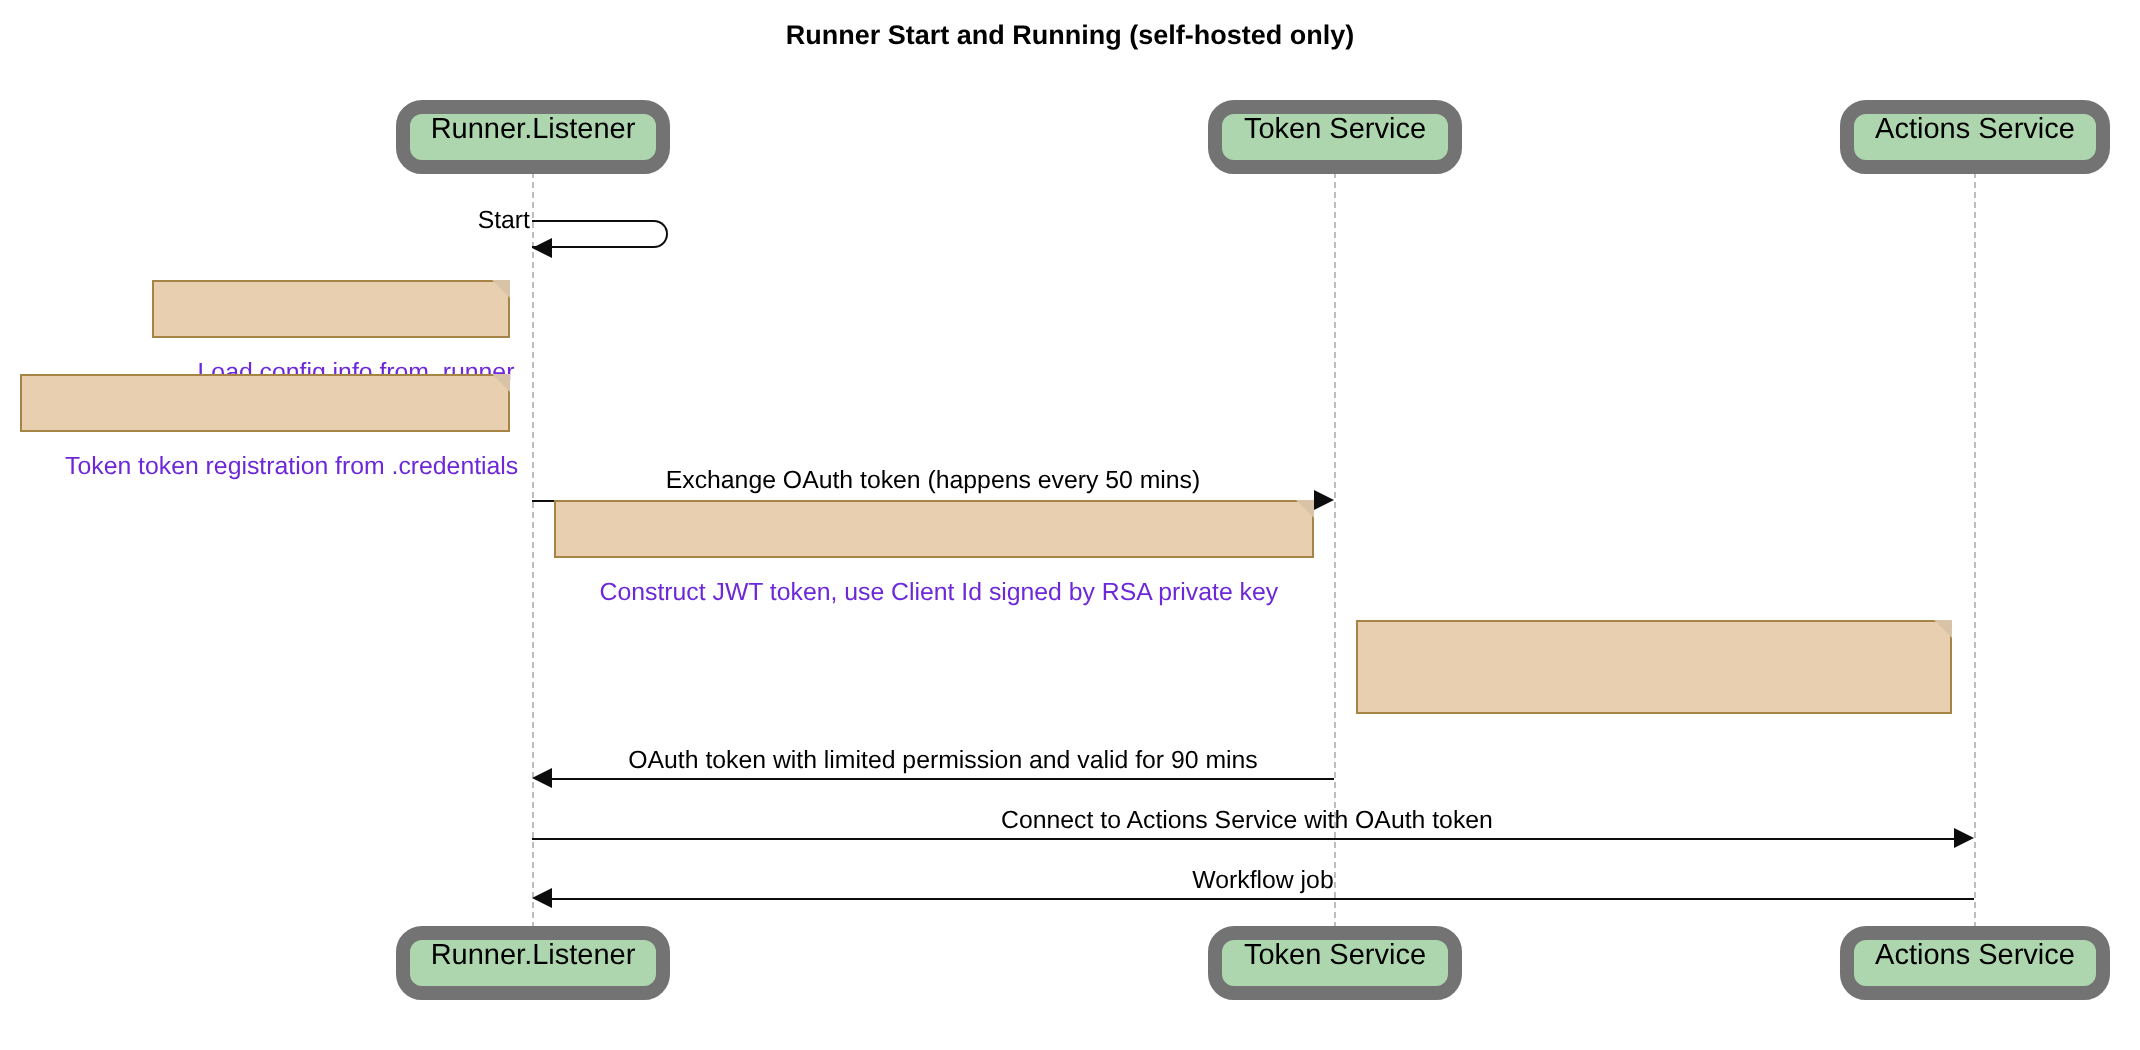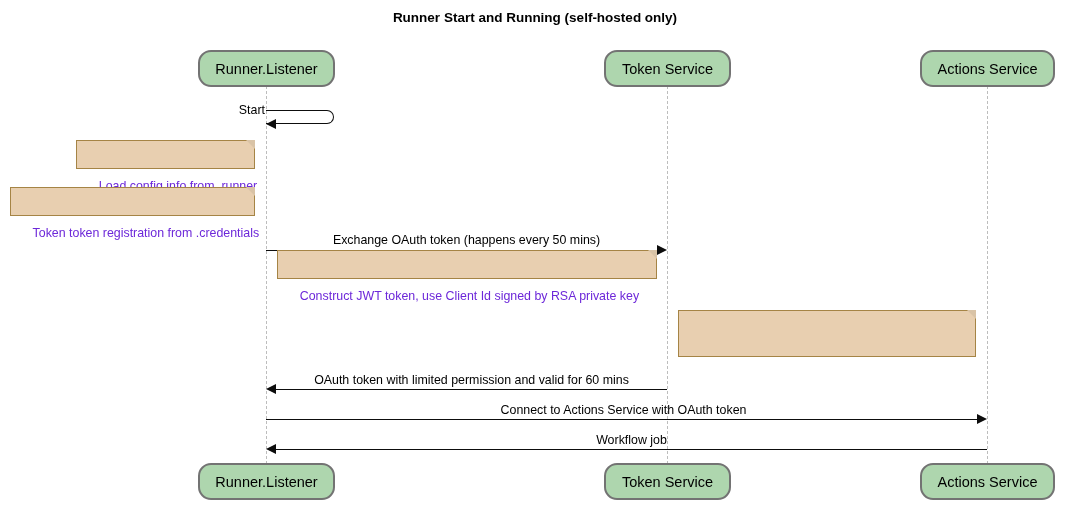--- a/index.html
+++ b/index.html
@@ -28,24 +28,23 @@
     position:absolute;
     width:0;
     border-left:1px dashed #bdbdbd;
   }
 
   
   .participant{
     position:absolute;
     box-sizing:border-box;
     background:#aed6ae;
-    border:2px solid #737373;
+    border:7px solid #737373;
     border-radius:13px;
     display:flex;
-    align-items:center;
     justify-content:center;
     font-size:14.5px;
     color:#000;
     white-space:nowrap;
     height:37px;
   }
 
   
   .note{
     position:absolute;
@@ -144,21 +143,21 @@
 
   <div class="note" style="left:277px;top:250px;width:380px;height:29px;">
     <span class="fold"></span>
     <span>Construct JWT token, use Client Id signed by RSA private key</span>
   </div>
 
   <div class="note" style="left:678px;top:310px;width:298px;height:47px;">
     <span class="fold"></span>
   </div>
 
-  <div class="msg-label" style="left:276px;top:373px;width:391px;">OAuth token with limited permission and valid for 60 mins</div>
+  <div class="msg-label" style="left:276px;top:373px;width:391px;">OAuth token with limited permission and valid for 90 mins</div>
   <div class="msg-line" style="left:276px;top:389px;width:391px;"></div>
   <div class="arrow-left" style="left:266px;top:384px;"></div>
 
   <div class="msg-label" style="left:268px;top:403px;width:711px;">Connect to Actions Service with OAuth token</div>
   <div class="msg-line" style="left:266px;top:419px;width:711px;"></div>
   <div class="arrow-right" style="left:977px;top:414px;"></div>
 
   <div class="msg-label" style="left:276px;top:433px;width:711px;">Workflow job</div>
   <div class="msg-line" style="left:276px;top:449px;width:711px;"></div>
   <div class="arrow-left" style="left:266px;top:444px;"></div>

